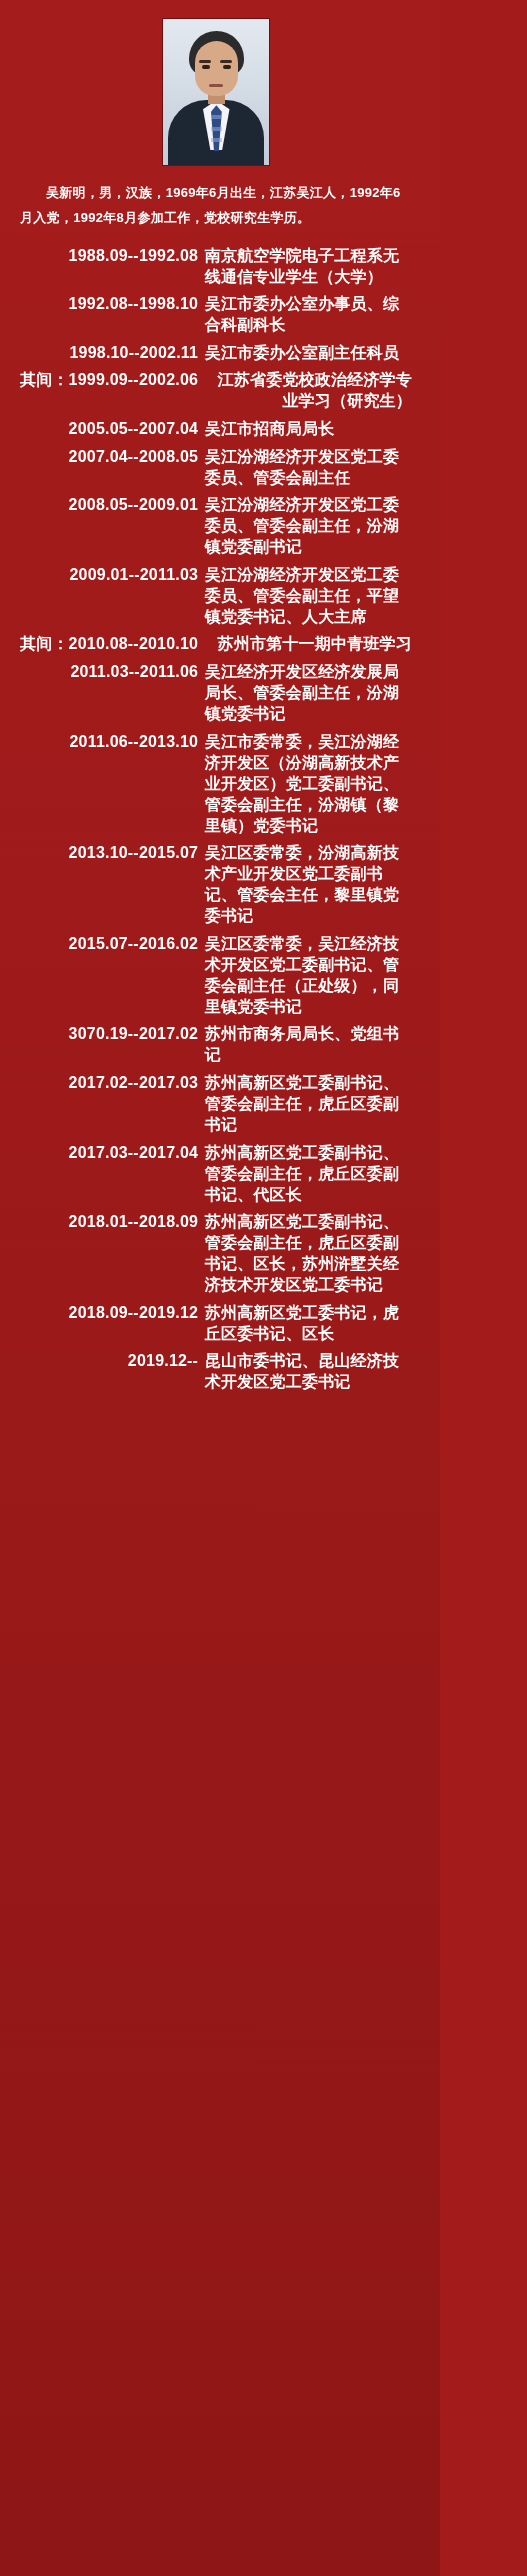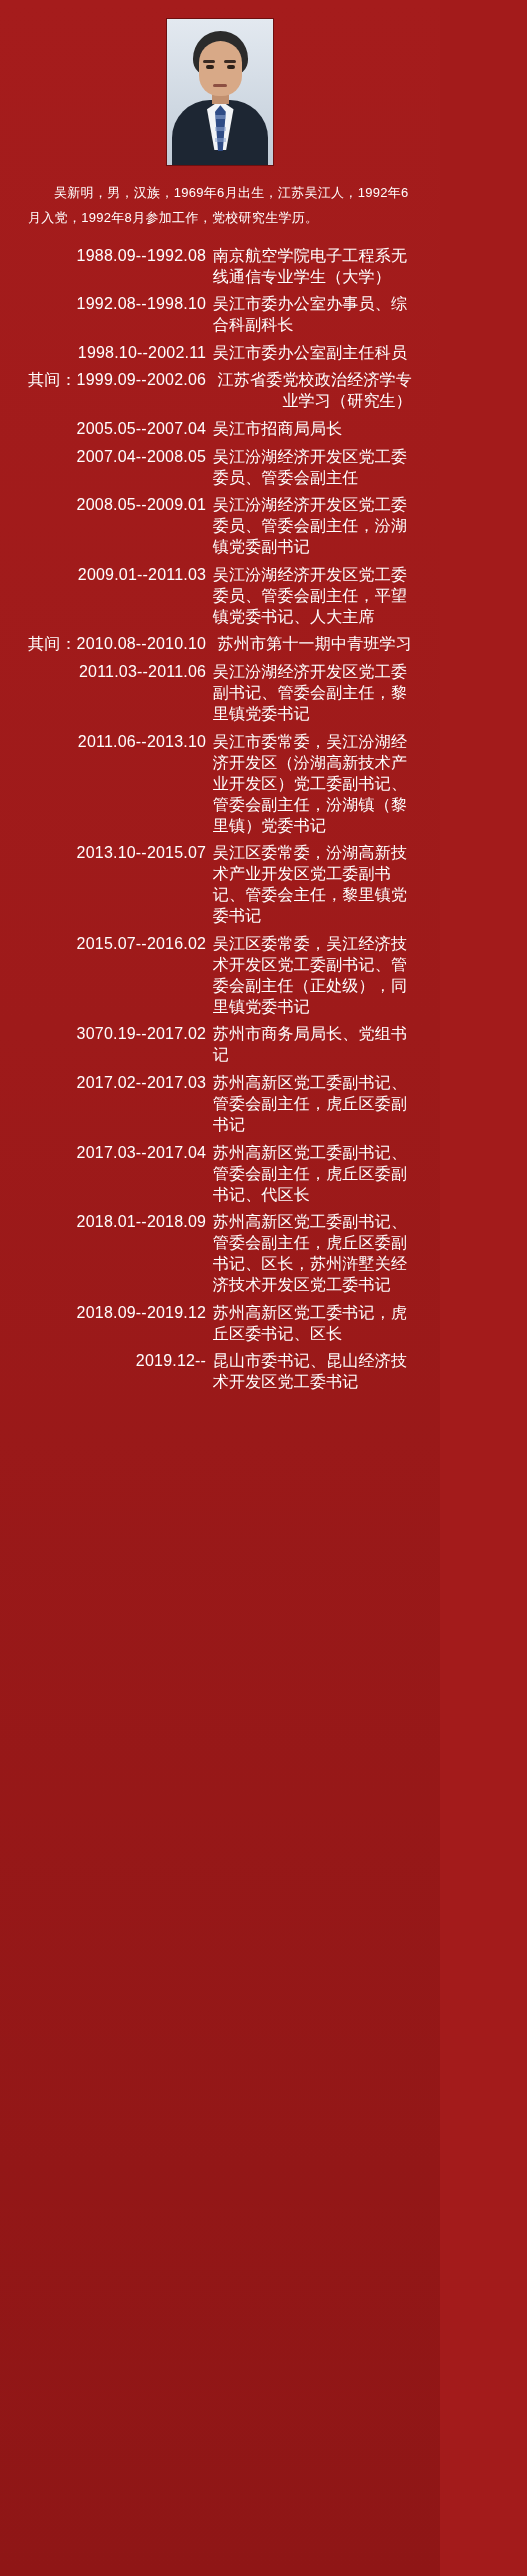--- a/index.html
+++ b/index.html
@@ -9,22 +9,23 @@
   body {
     width: 528px;
     background: #a31b1b;
     font-family: "Liberation Sans", "DejaVu Sans", sans-serif;
   }
   .page {
     width: 440px;
     min-height: 2576px;
     background: linear-gradient(180deg, #a51c1c 0%, #9e1a1a 40%, #8f1616 100%);
     box-sizing: border-box;
-    padding: 15px 28px 25px 28px;
+    padding: 15px 28px 25px 20px;
     color: #ffffff;
+    font-weight: bold;
   }
   .photo-wrap {
     display: flex;
     justify-content: center;
     padding-top: 3.3px;
     padding-bottom: 13.3px;
   }
   .photo {
     width: 106px;
     height: 146px;
@@ -212,21 +213,21 @@
         <tr>
           <td class="period">2009.01--2011.03</td>
           <td class="detail">吴江汾湖经济开发区党工委委员、管委会副主任，平望镇党委书记、人大主席</td>
         </tr>
         <tr>
           <td class="period">其间：2010.08--2010.10</td>
           <td class="detail rightalign">苏州市第十一期中青班学习</td>
         </tr>
         <tr>
           <td class="period">2011.03--2011.06</td>
-          <td class="detail">吴江汾湖经济开发区党工委副书记、管委会副主任，黎里镇党委书记</td>
+          <td class="detail">吴江经济开发区经济发展局局长、管委会副主任，汾湖镇党委书记</td>
         </tr>
         <tr>
           <td class="period">2011.06--2013.10</td>
           <td class="detail">吴江市委常委，吴江汾湖经济开发区（汾湖高新技术产业开发区）党工委副书记、管委会副主任，汾湖镇（黎里镇）党委书记</td>
         </tr>
         <tr>
           <td class="period">2013.10--2015.07</td>
           <td class="detail">吴江区委常委，汾湖高新技术产业开发区党工委副书记、管委会主任，黎里镇党委书记</td>
         </tr>
         <tr>

